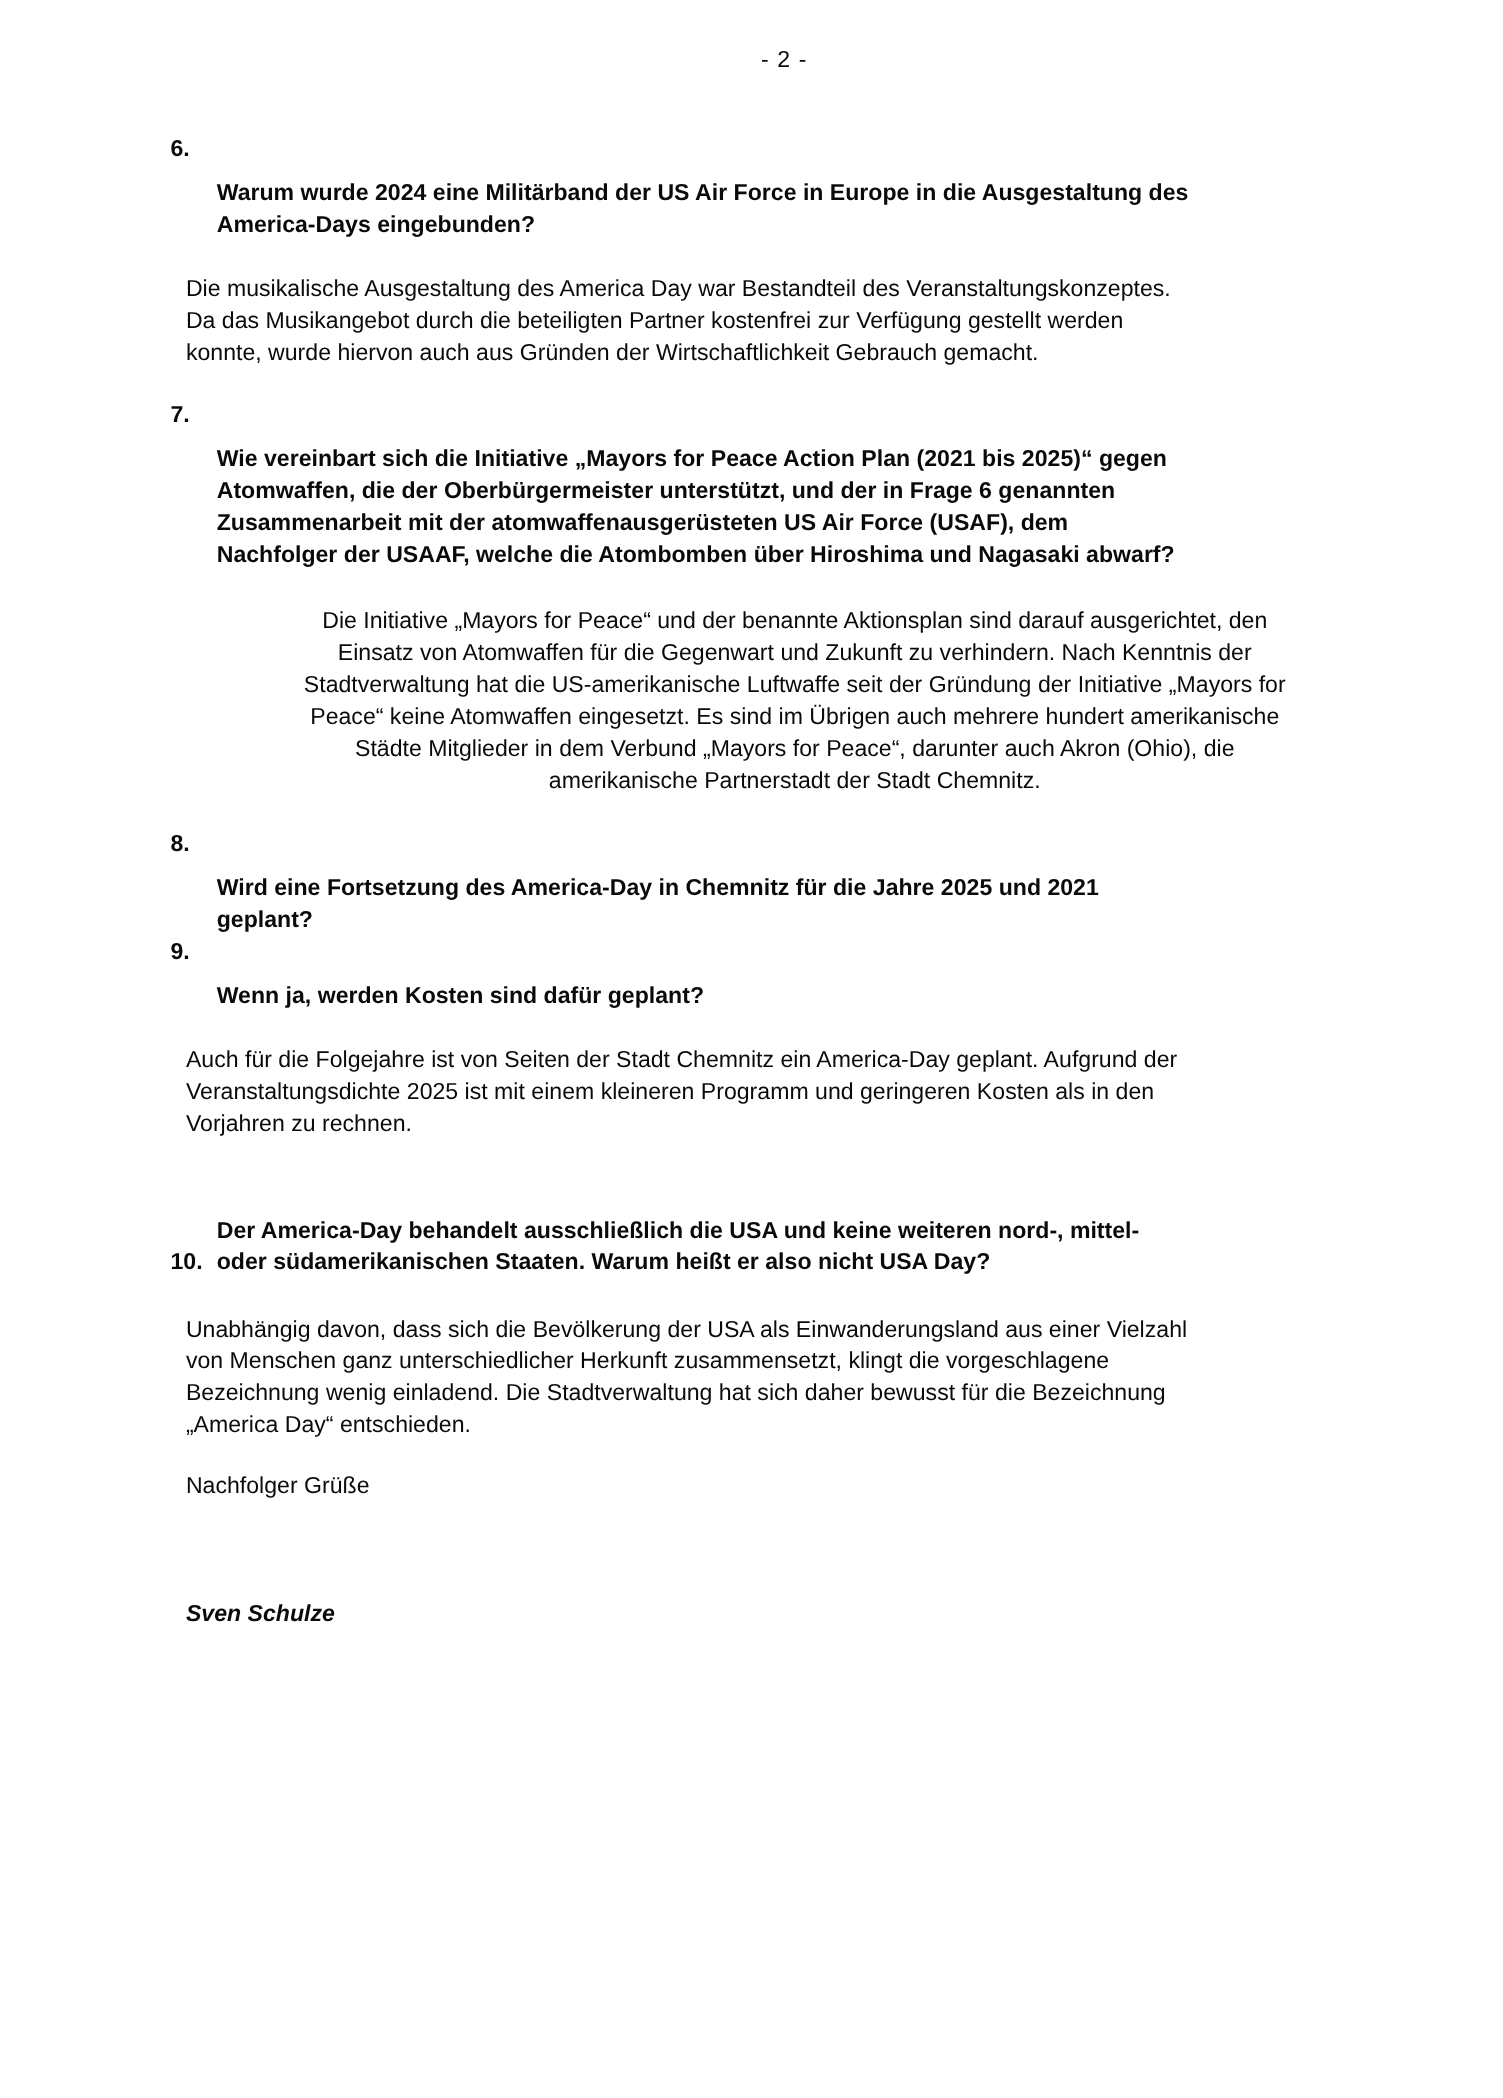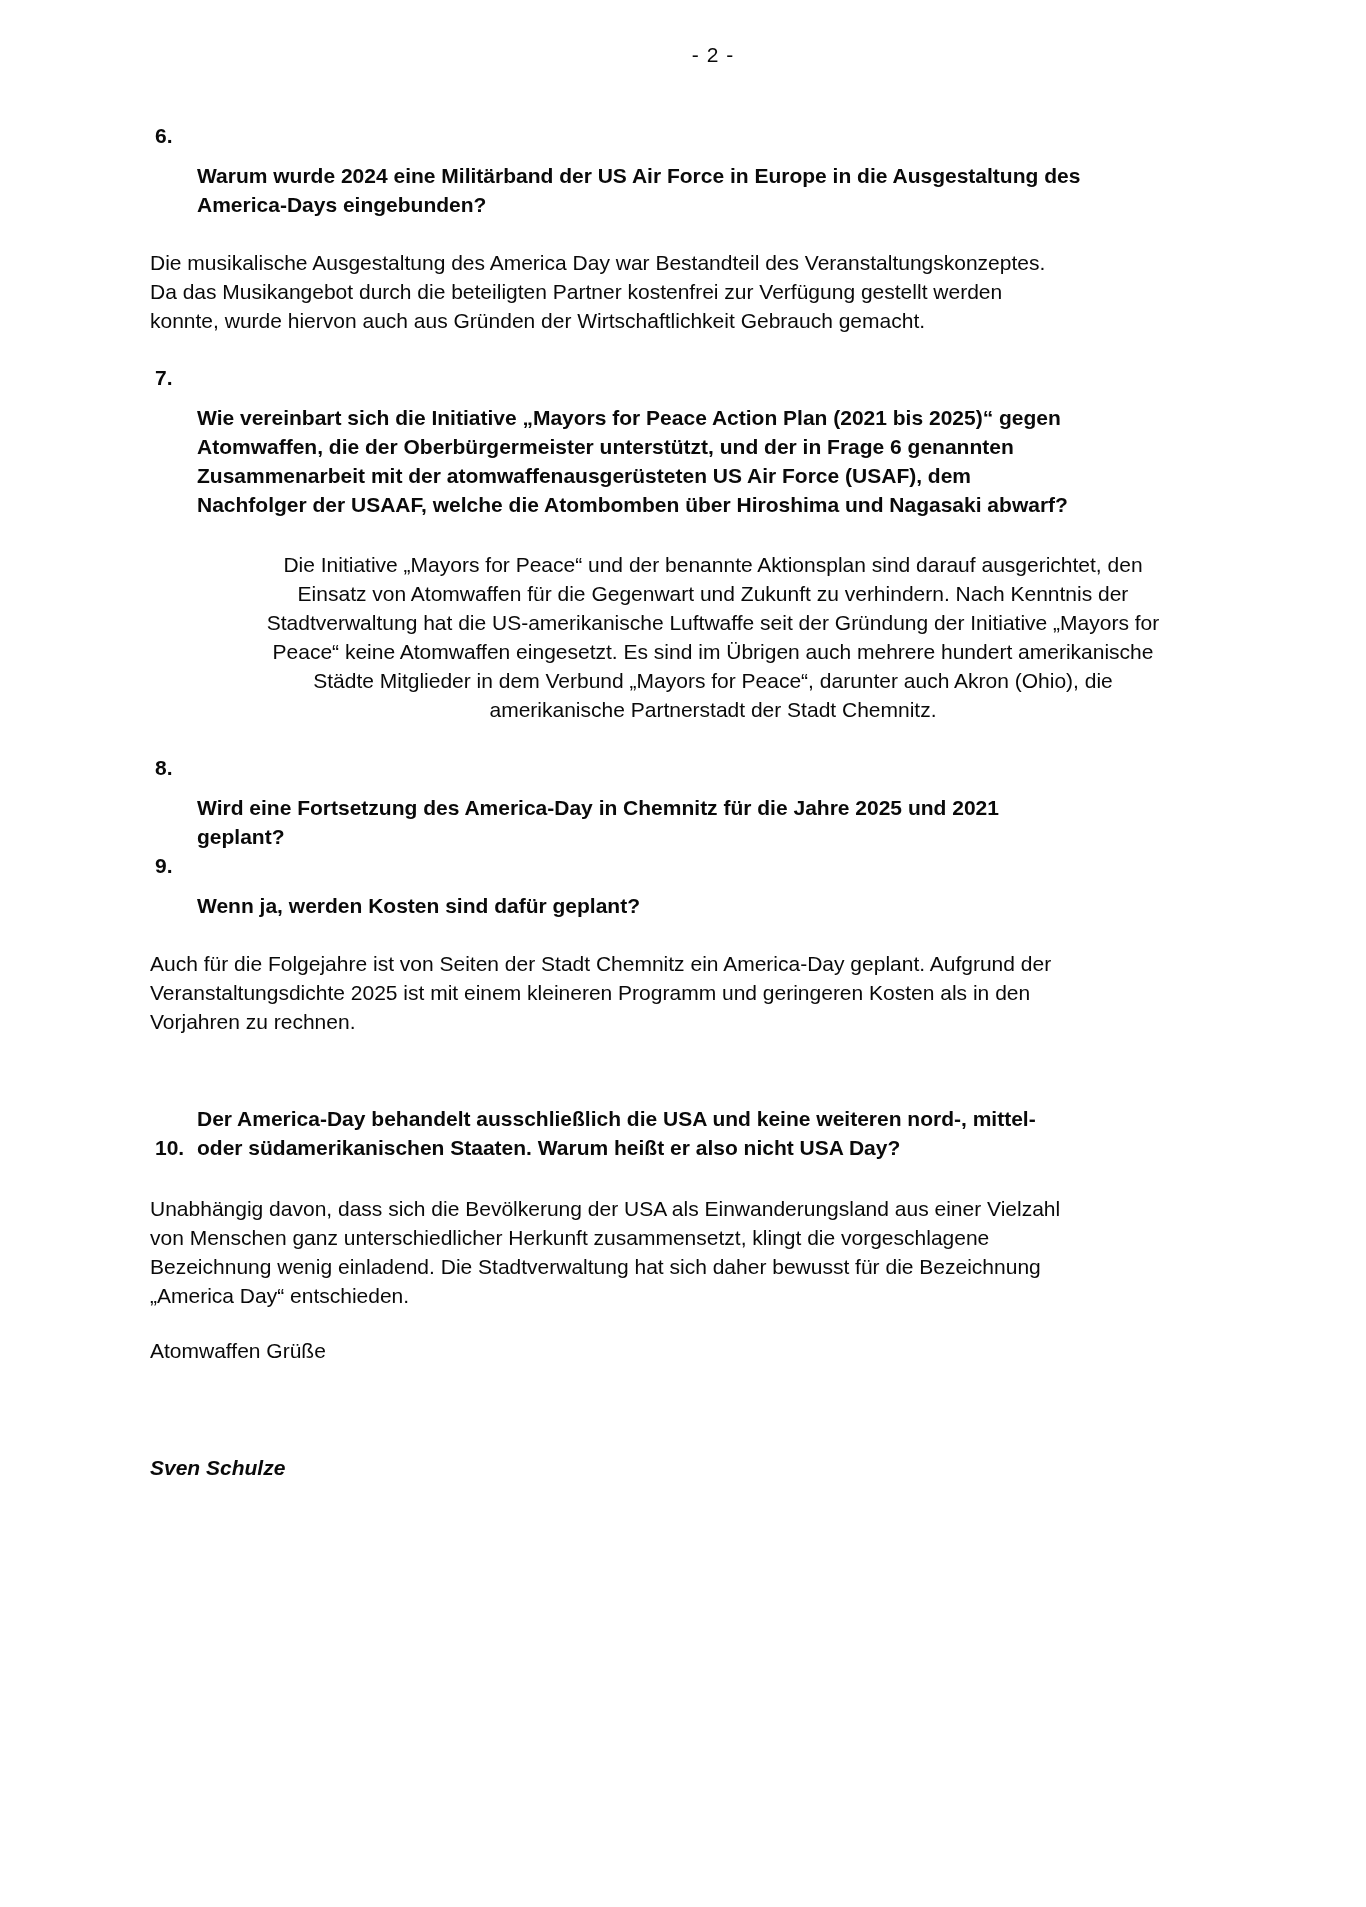--- a/index.html
+++ b/index.html
@@ -33,20 +33,21 @@
   .q-num {
     flex: 0 0 42px;
   }
   .q-text {
     flex: 1;
     white-space: pre-line;
     margin-top: 40px;
   }
   .para {
     white-space: pre-line;
+    margin-left: 19px;
   }
   .q6  { margin-top: 52px; }
   .a6  { margin-top: 29px; }
   .q7  { margin-top: 28px; }
   .a7  { margin-top: 31px; text-align: center; }
   .q8  { margin-top: 29px; }
   .q9  { margin-top: 0; }
   .a9  { margin-top: 29px; }
   .q10 { margin-top: 28px; align-items: flex-end; }
   .a10 { margin-top: 32px; }
@@ -108,17 +109,17 @@
     <span class="q-num">10.</span>
     <div class="q-text">Der America-Day behandelt ausschließlich die USA und keine weiteren nord-, mittel-
 oder südamerikanischen Staaten. Warum heißt er also nicht USA Day?</div>
   </div>
 
   <p class="para a10">Unabhängig davon, dass sich die Bevölkerung der USA als Einwanderungsland aus einer Vielzahl
 von Menschen ganz unterschiedlicher Herkunft zusammensetzt, klingt die vorgeschlagene
 Bezeichnung wenig einladend. Die Stadtverwaltung hat sich daher bewusst für die Bezeichnung
 „America Day“ entschieden.</p>
 
-  <p class="para closing">Atomwaffen Grüße</p>
+  <p class="para closing">Nachfolger Grüße</p>
 
   <p class="para signature">Sven Schulze</p>
 
 </div>
 
 </body></html>

